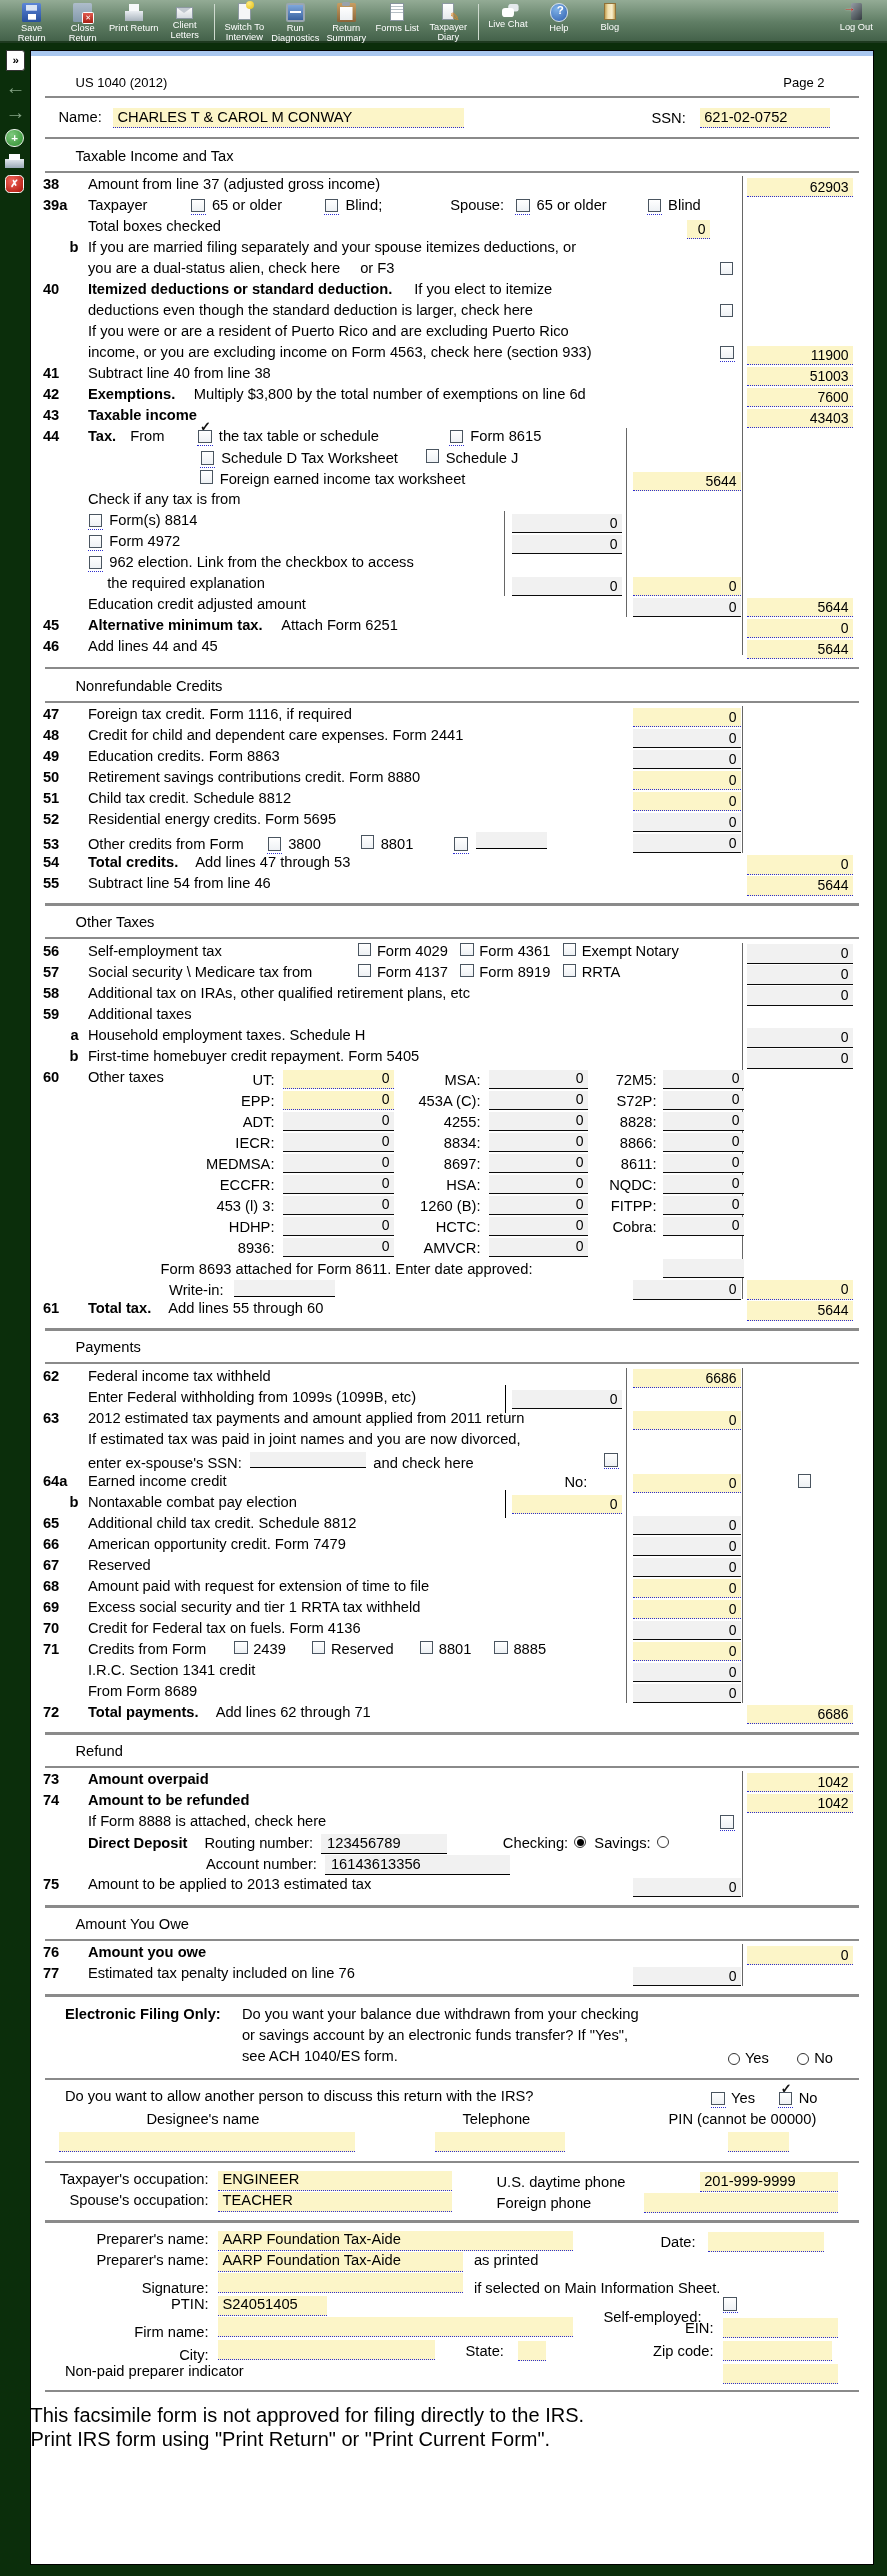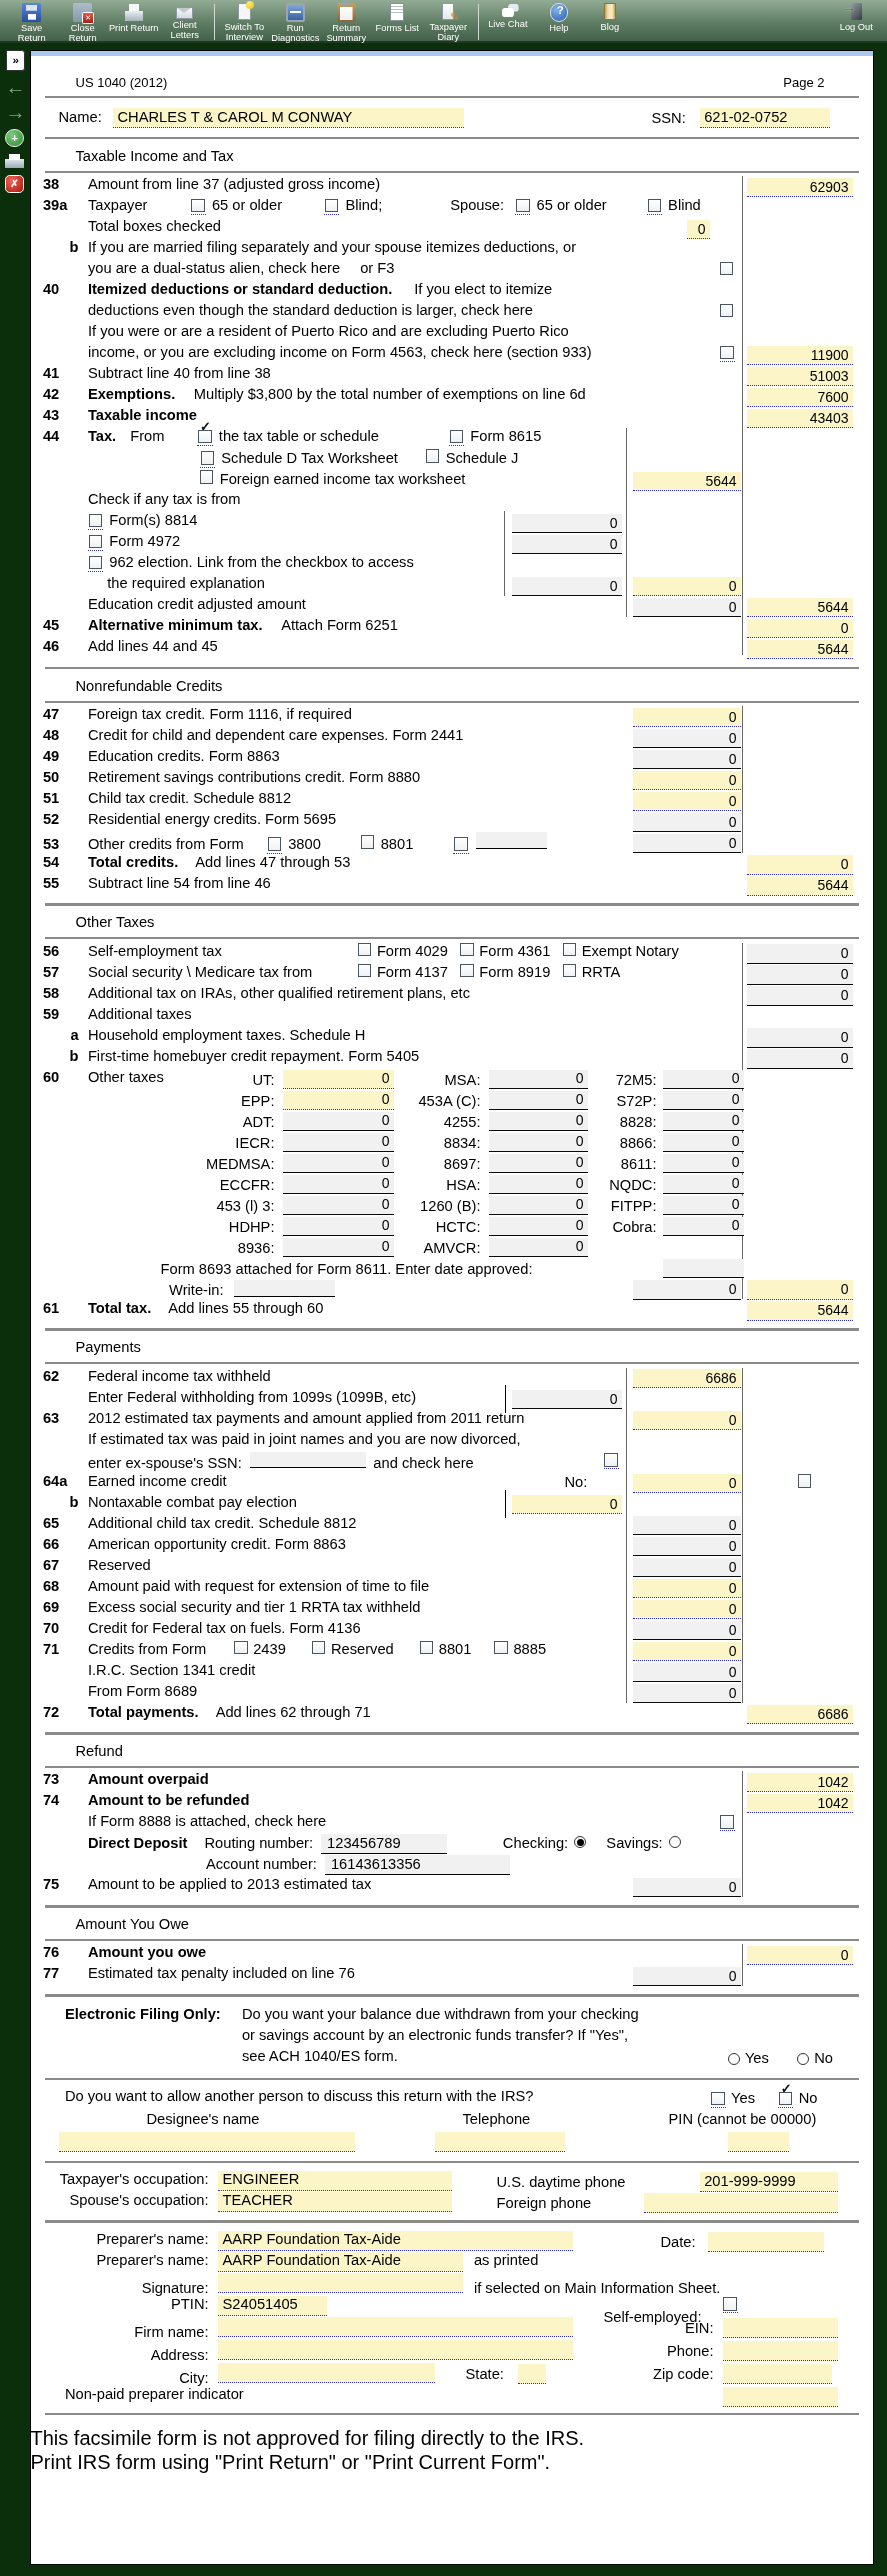--- a/index.html
+++ b/index.html
@@ -546,21 +546,21 @@
         <span>Nontaxable combat pay election</span>
         <span class="amt ci y tick">0</span>
       </div>
     <div class="row">
         <span class="num">65</span>
         <span>Additional child tax credit.  Schedule 8812</span>
         <span class="amt cm g">0</span>
       </div>
     <div class="row">
         <span class="num">66</span>
-        <span>American opportunity credit.  Form 8863</span>
+        <span>American opportunity credit.  Form 7479</span>
         <span class="amt cm g">0</span>
       </div>
     <div class="row">
         <span class="num">67</span>
         <span>Reserved</span>
         <span class="amt cm g">0</span>
       </div>
     <div class="row">
         <span class="num">68</span>
         <span>Amount paid with request for extension of time to file</span>
@@ -627,21 +627,21 @@
         <span>If Form 8888 is attached,  check here</span>
         <span class="cbw cbabs"><span class="cb"></span></span>
       </div>
     <div class="row">
         <span class="num"></span>
         <span class="b">Direct Deposit</span>
         <span style="margin-left:17px">Routing number:</span>
         <span class="gval" style="width:126px;margin-left:7.8px">123456789</span>
         <span style="margin-left:56px">Checking:</span>
         <span class="radio checked" style="margin-left:6.2px"></span>
-        <span style="margin-left:20px">Savings:</span>
+        <span style="margin-left:8px">Savings:</span>
         <span class="radio" style="margin-left:6.2px"></span>
       </div>
     <div class="row">
         <span class="num"></span>
         <span style="margin-left:118px">Account number:</span>
         <span class="gval" style="width:185px;margin-left:7.8px">16143613356</span>
       </div>
     <div class="row">
         <span class="num">75</span>
         <span>Amount to be applied to 2013 estimated tax</span>
@@ -738,26 +738,20 @@
     <div class="row">
         <span class="plab">PTIN:</span>
         <span class="yfield" style="width:109px">S24051405</span>
         <span class="abslab" style="left:573px;width:110px;top:13px">Self-employed:</span>
         <span class="cbw abs" style="left:692px"><span class="cb"></span></span>
       </div>
     <div class="row">
         <span class="plab">Firm name:</span>
         <span class="yfield" style="width:355px"></span>
         <span class="abslab" style="left:613px;width:70px;text-align:right;top:3.1px">EIN:</span>
-        <span class="yfield abs" style="left:692px;width:115px"></span>
-      </div>
-    <div class="row">
-        <span class="plab">Address:</span>
-        <span class="yfield" style="width:355px"></span>
-        <span class="abslab" style="left:613px;width:70px;text-align:right;top:3.1px">Phone:</span>
         <span class="yfield abs" style="left:692px;width:115px"></span>
       </div>
     <div class="row">
         <span class="plab">City:</span>
         <span class="yfield" style="width:217px"></span>
         <span class="abslab" style="left:435px;top:3.1px">State:</span>
         <span class="yfield abs" style="left:487px;width:28px"></span>
         <span class="abslab" style="left:591px;width:92px;text-align:right;top:3.1px">Zip code:</span>
         <span class="yfield abs" style="left:692px;width:109px"></span>
       </div>

